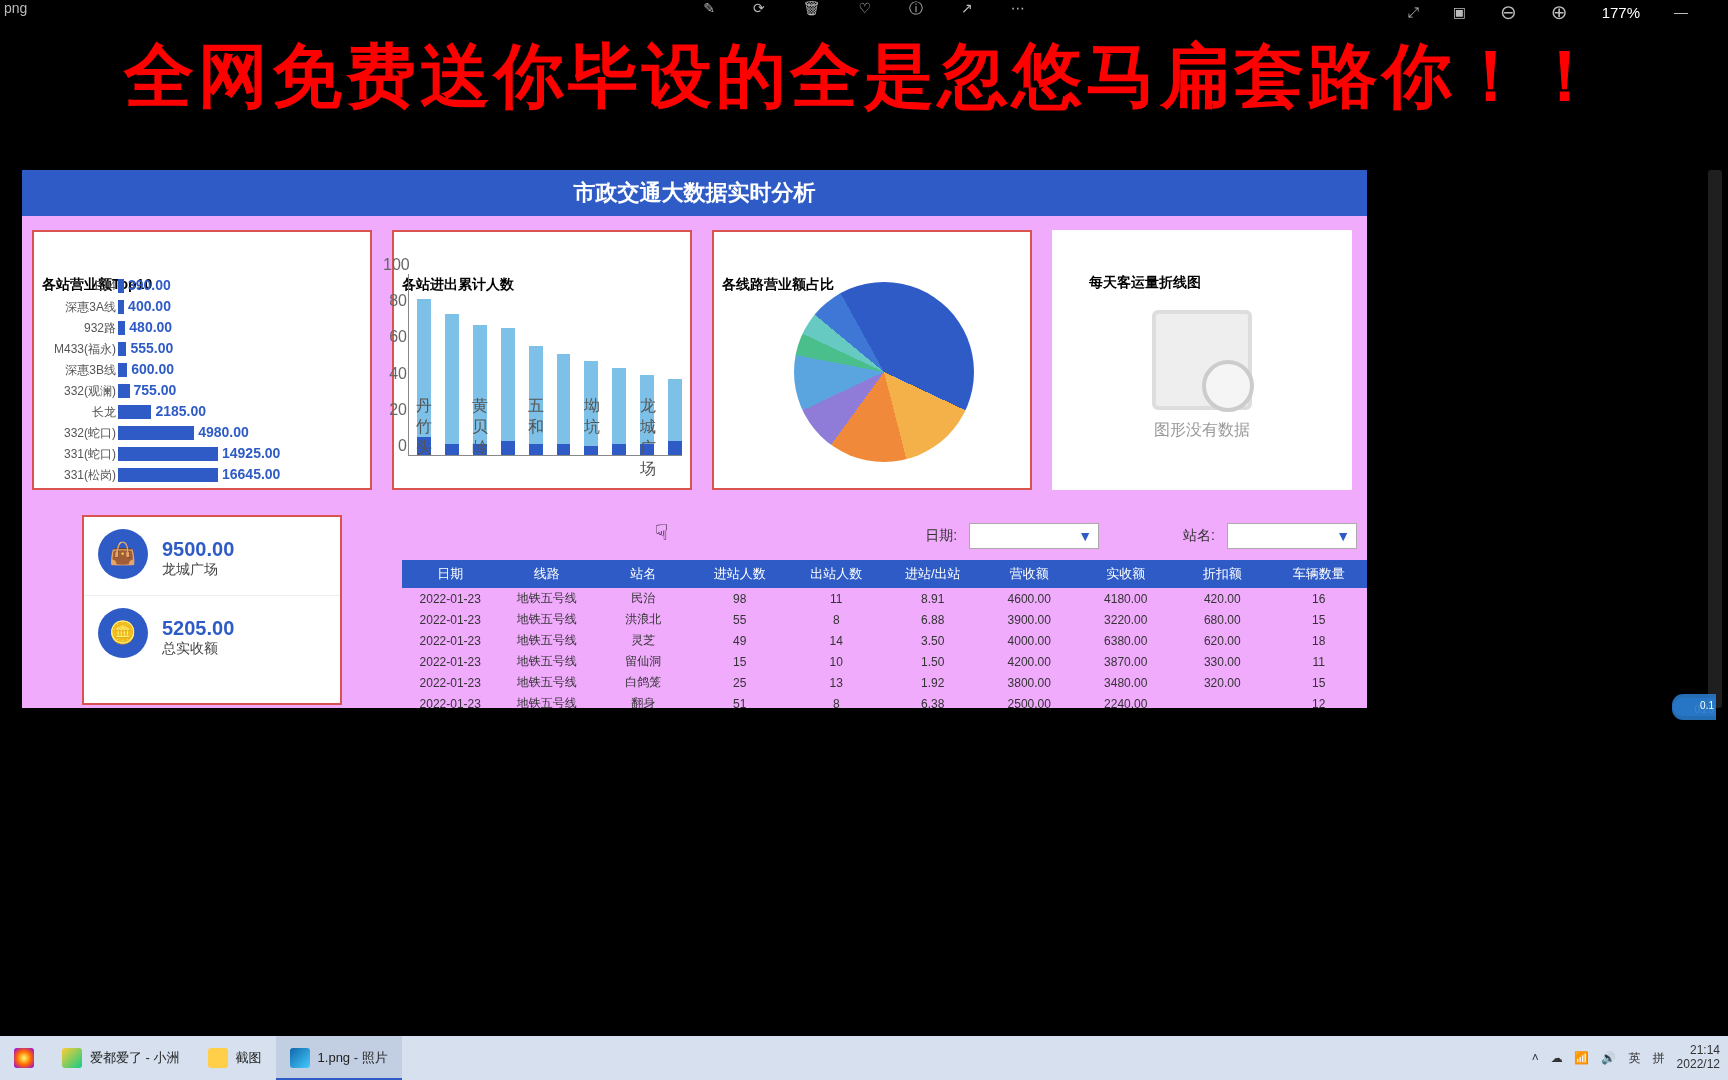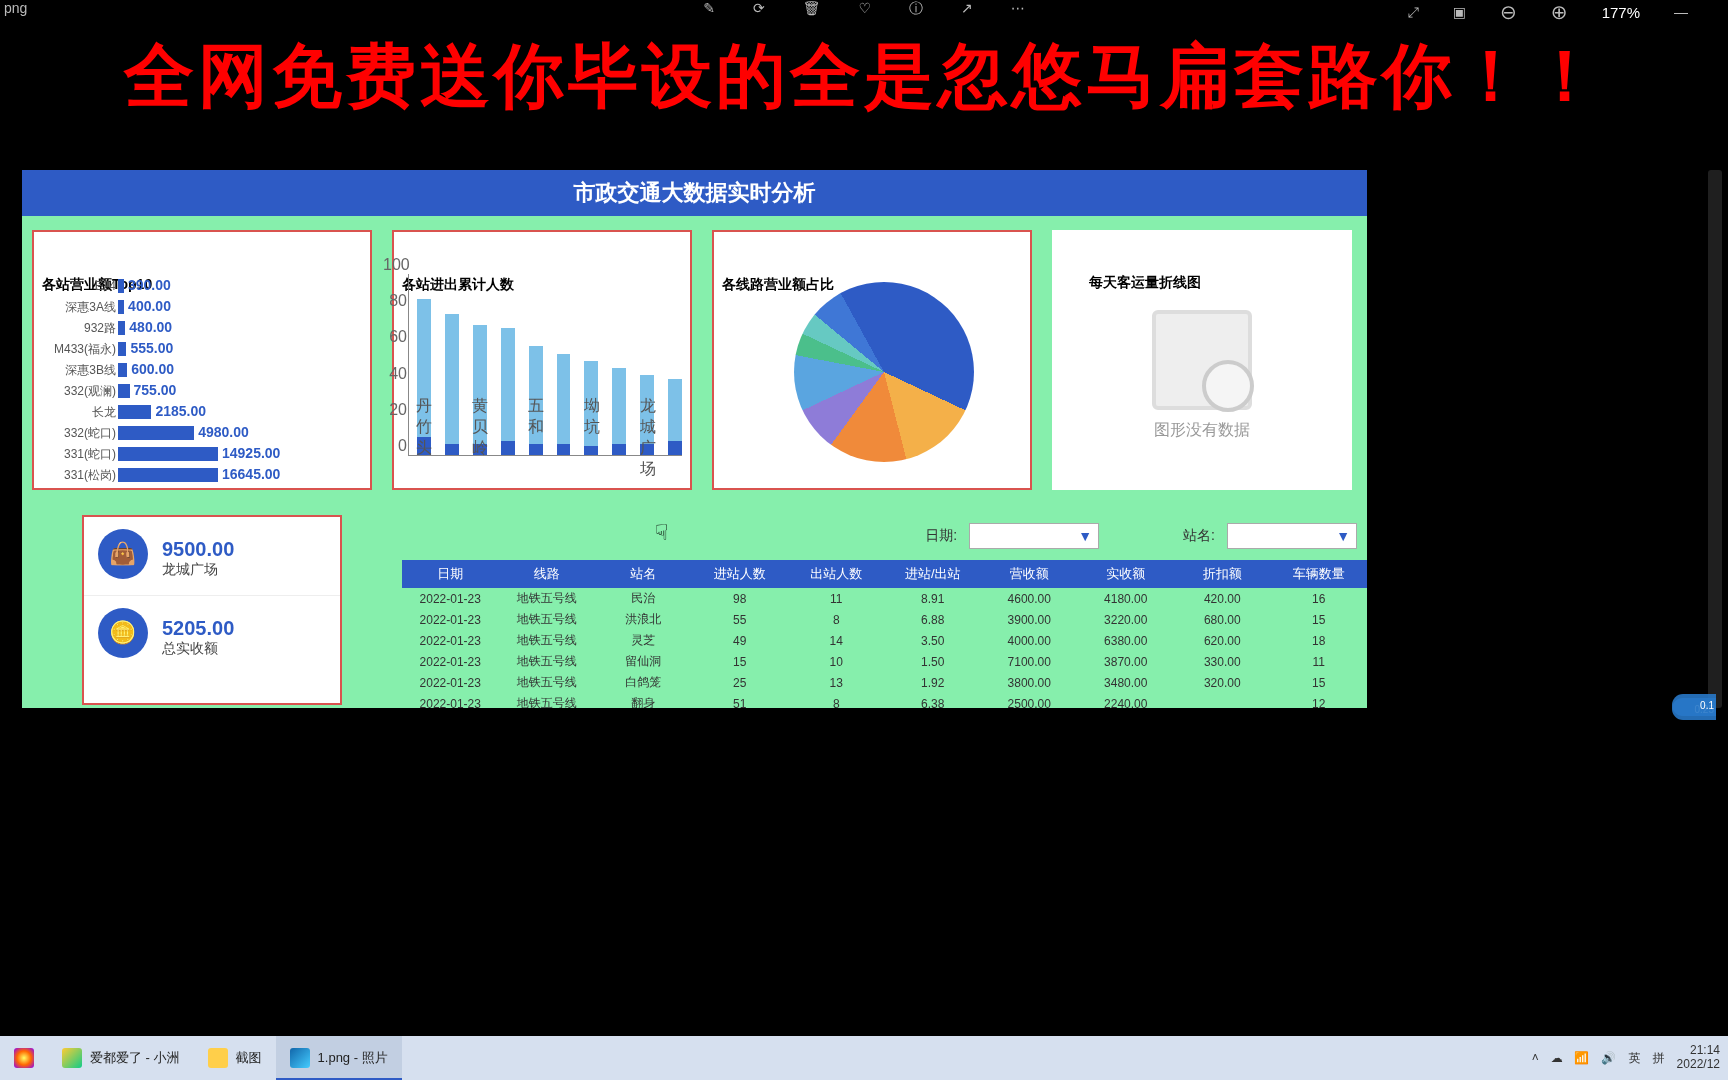--- a/index.html
+++ b/index.html
@@ -9,21 +9,21 @@
   .viewer-toolbar { position: absolute; top: 0; left: 0; right: 0; height: 40px; display: flex; align-items: flex-start; color: #bbb; font-size: 14px; }
   .viewer-toolbar .fname { padding-left: 4px; }
   .viewer-toolbar .center-icons { position: absolute; left: 50%; transform: translateX(-50%); display: flex; gap: 38px; }
   .viewer-toolbar .right-icons { margin-left: auto; display: flex; gap: 34px; align-items: center; padding-right: 40px; }
   .viewer-toolbar .right-icons .zoom { color: #fff; font-size: 15px; }
 
   
   .red-banner { position: absolute; top: 30px; left: 0; right: 0; text-align: center; font-size: 70px; color: #f00; font-weight: 700; letter-spacing: 4px; white-space: nowrap; overflow: hidden; }
 
   
-  .dashboard-wrap { position: absolute; top: 170px; left: 22px; width: 1345px; height: 538px; background: #86efac; }
+  .dashboard-wrap { position: absolute; top: 170px; left: 22px; width: 1345px; height: 538px; background: #f0abfc; }
   .dash-title-bar { height: 46px; background: #2e5bc5; color: #fff; font-size: 22px; font-weight: 700; display: flex; align-items: center; justify-content: center; }
 
   .panels { position: absolute; top: 60px; left: 10px; right: 0; display: flex; gap: 20px; }
   .panel { background: #fff; height: 260px; position: relative; }
   .panel.red-border { border: 2px solid #d9534f; }
   .panel h3 { font-size: 14px; padding: 8px 8px 4px 8px; font-weight: 700; margin-top: 36px; }
   .p1 { width: 340px; }
   .p2 { width: 300px; }
   .p3 { width: 320px; }
   .p4 { width: 300px; padding-left: 29px; }
@@ -352,21 +352,21 @@
           <span>620.00</span>
           <span>18</span>
         </div>
         <div class="tbl-row">
           <span>2022-01-23</span>
           <span>地铁五号线</span>
           <span>留仙洞</span>
           <span>15</span>
           <span>10</span>
           <span>1.50</span>
-          <span>7100.00</span>
+          <span>4200.00</span>
           <span>3870.00</span>
           <span>330.00</span>
           <span>11</span>
         </div>
         <div class="tbl-row">
           <span>2022-01-23</span>
           <span>地铁五号线</span>
           <span>白鸽笼</span>
           <span>25</span>
           <span>13</span>

